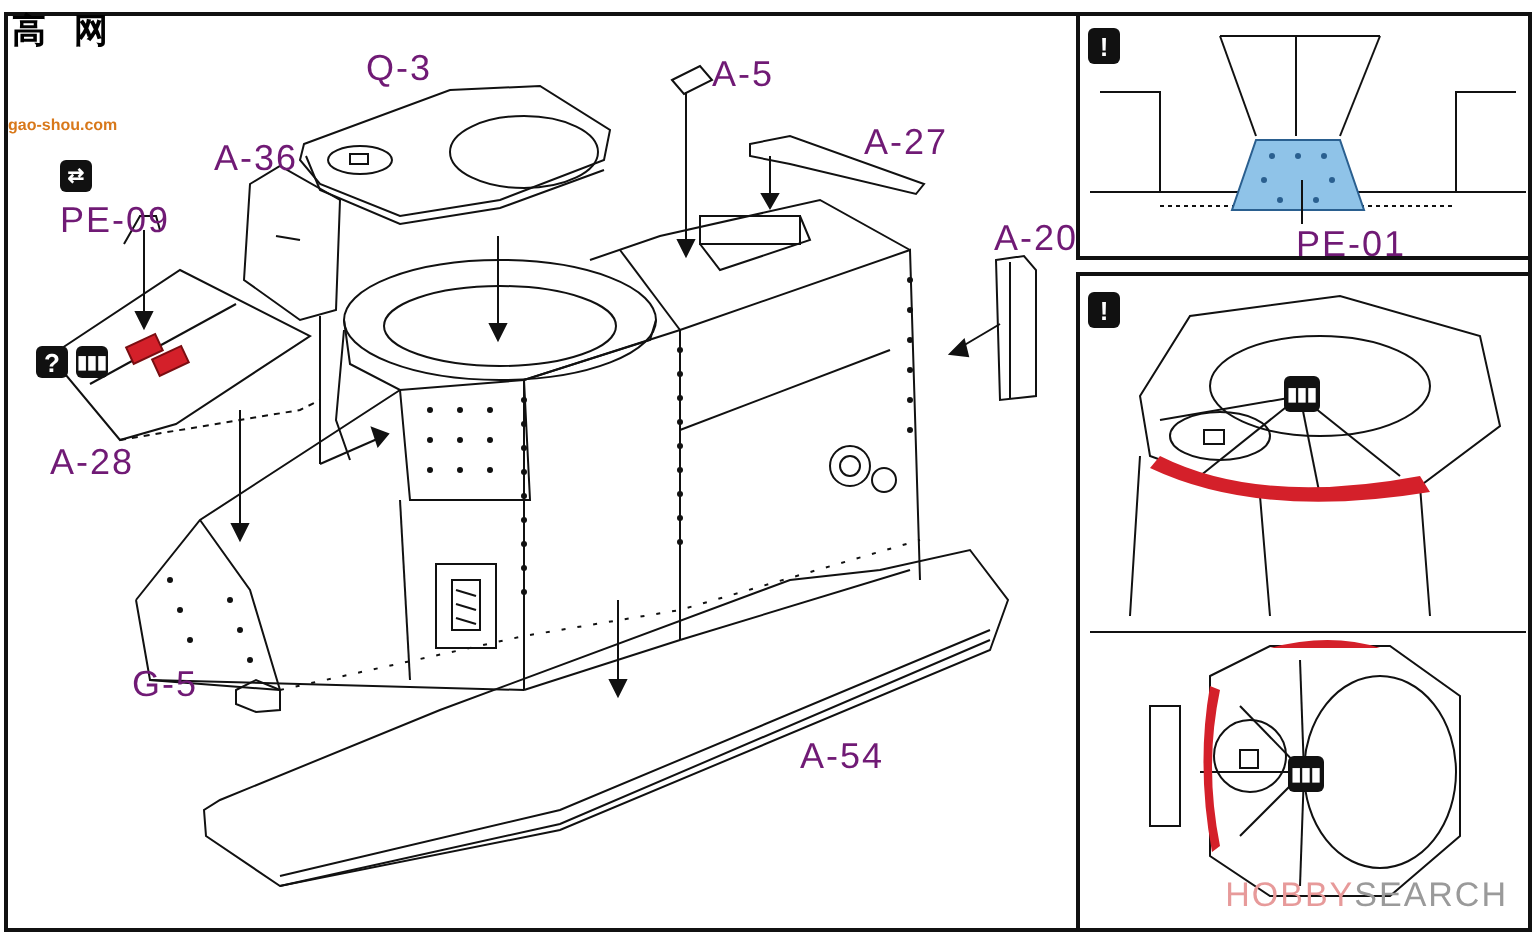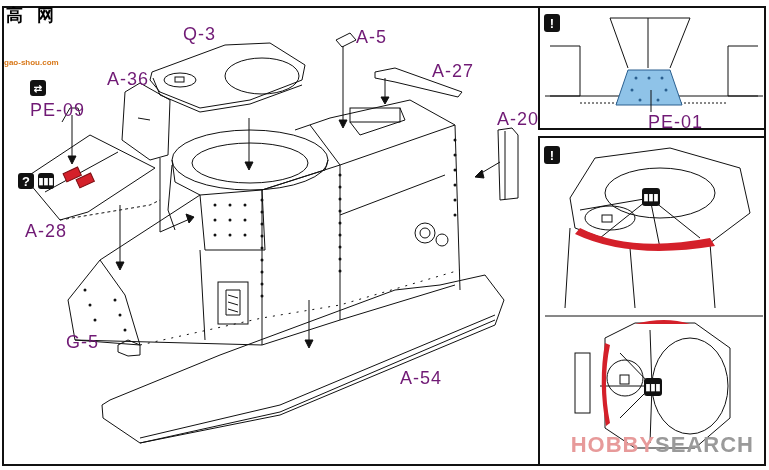--- a/index.html
+++ b/index.html
@@ -5,21 +5,21 @@
   html,body{margin:0;padding:0;background:#ffffff;}
   body{width:769px;height:470px;position:relative;overflow:hidden;font-family:"Liberation Sans",sans-serif;}
   .frame{position:absolute;left:2px;top:6px;width:764px;height:460px;border:2px solid #111;box-sizing:border-box;background:#fff;}
   svg{position:absolute;left:0;top:0;}
   .lbl{position:absolute;font-size:18px;color:#701a75;letter-spacing:1px;white-space:nowrap;}
   .icon-box{position:absolute;background:#111;color:#fff;border-radius:3px;display:flex;align-items:center;justify-content:center;font-weight:bold;}
   .panel{position:absolute;border:2px solid #111;background:#fff;box-sizing:border-box;overflow:hidden;}
   .logo{position:absolute;left:4px;top:4px;width:72px;height:32px;}
   .logo .cn{position:absolute;left:2px;top:0;font-size:17px;color:#000000;font-weight:bold;letter-spacing:14px;}
   .logo .url{position:absolute;left:0;top:22px;font-size:8px;color:#d8781a;font-weight:bold;margin-top:32px;}
-  .watermark{position:absolute;right:10px;bottom:6px;font-size:22px;font-weight:bold;letter-spacing:1px;}
+  .watermark{position:absolute;right:10px;bottom:6px;font-size:17px;font-weight:normal;letter-spacing:1px;}
 </style>
 </head>
 <body>
 
 <div class="frame"></div>
 
 <div class="logo">
   <span class="cn">高网</span>
   <span class="url">gao-shou.com</span>
 </div>

